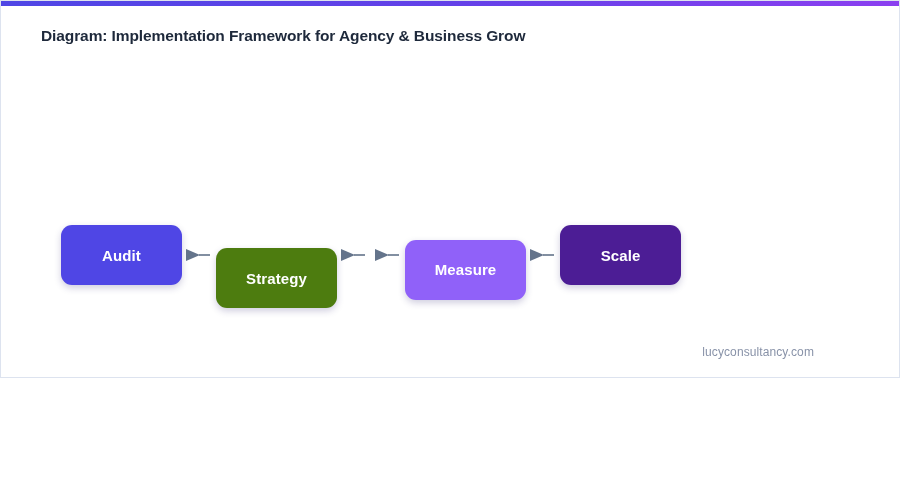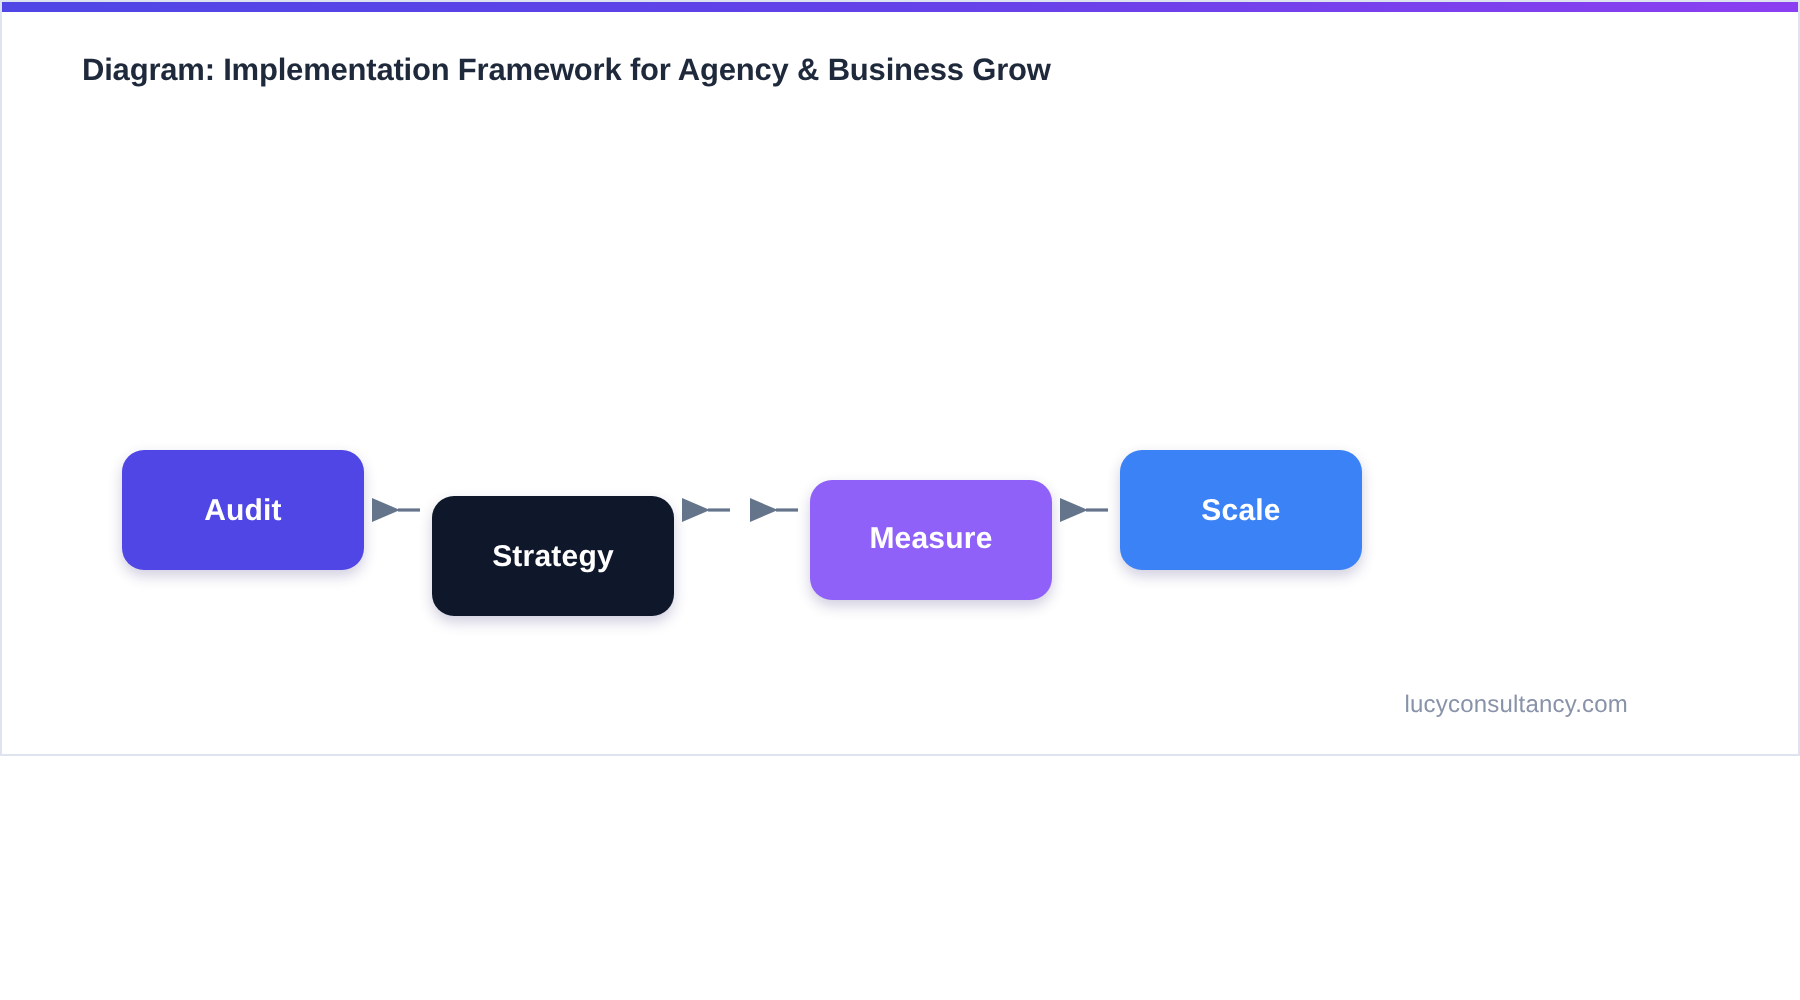--- a/index.html
+++ b/index.html
@@ -114,21 +114,21 @@
 
     <div class="connector">
       <span>
         <svg width="26" height="18" viewBox="0 0 26 18">
           <path d="M0 3 L14 9 L0 15 Z" fill="#64748b"></path>
           <rect x="13" y="8.2" width="11" height="1.6" fill="#64748b"></rect>
         </svg>
       </span>
     </div>
 
-    <div class="node" style="background: #0f172a; margin-top: 46px;">
+    <div class="node" style="background: #4d7c0f; margin-top: 46px;">
       <span class="node-label">Strategy</span>
     </div>
 
     <div class="connector">
       <span>
         <svg width="26" height="18" viewBox="0 0 26 18">
           <path d="M0 3 L14 9 L0 15 Z" fill="#64748b"></path>
           <rect x="13" y="8.2" width="11" height="1.6" fill="#64748b"></rect>
         </svg>
       </span>
@@ -150,21 +150,21 @@
 
     <div class="connector">
       <span>
         <svg width="26" height="18" viewBox="0 0 26 18">
           <path d="M0 3 L14 9 L0 15 Z" fill="#64748b"></path>
           <rect x="13" y="8.2" width="11" height="1.6" fill="#64748b"></rect>
         </svg>
       </span>
     </div>
 
-    <div class="node" style="background: #3b82f6;">
+    <div class="node" style="background: #4c1d95;">
       <span class="node-label">Scale</span>
     </div>
 
   </div>
 
   <div class="footer-url">lucyconsultancy.com</div>
 
 </div>
 
 </body></html>

